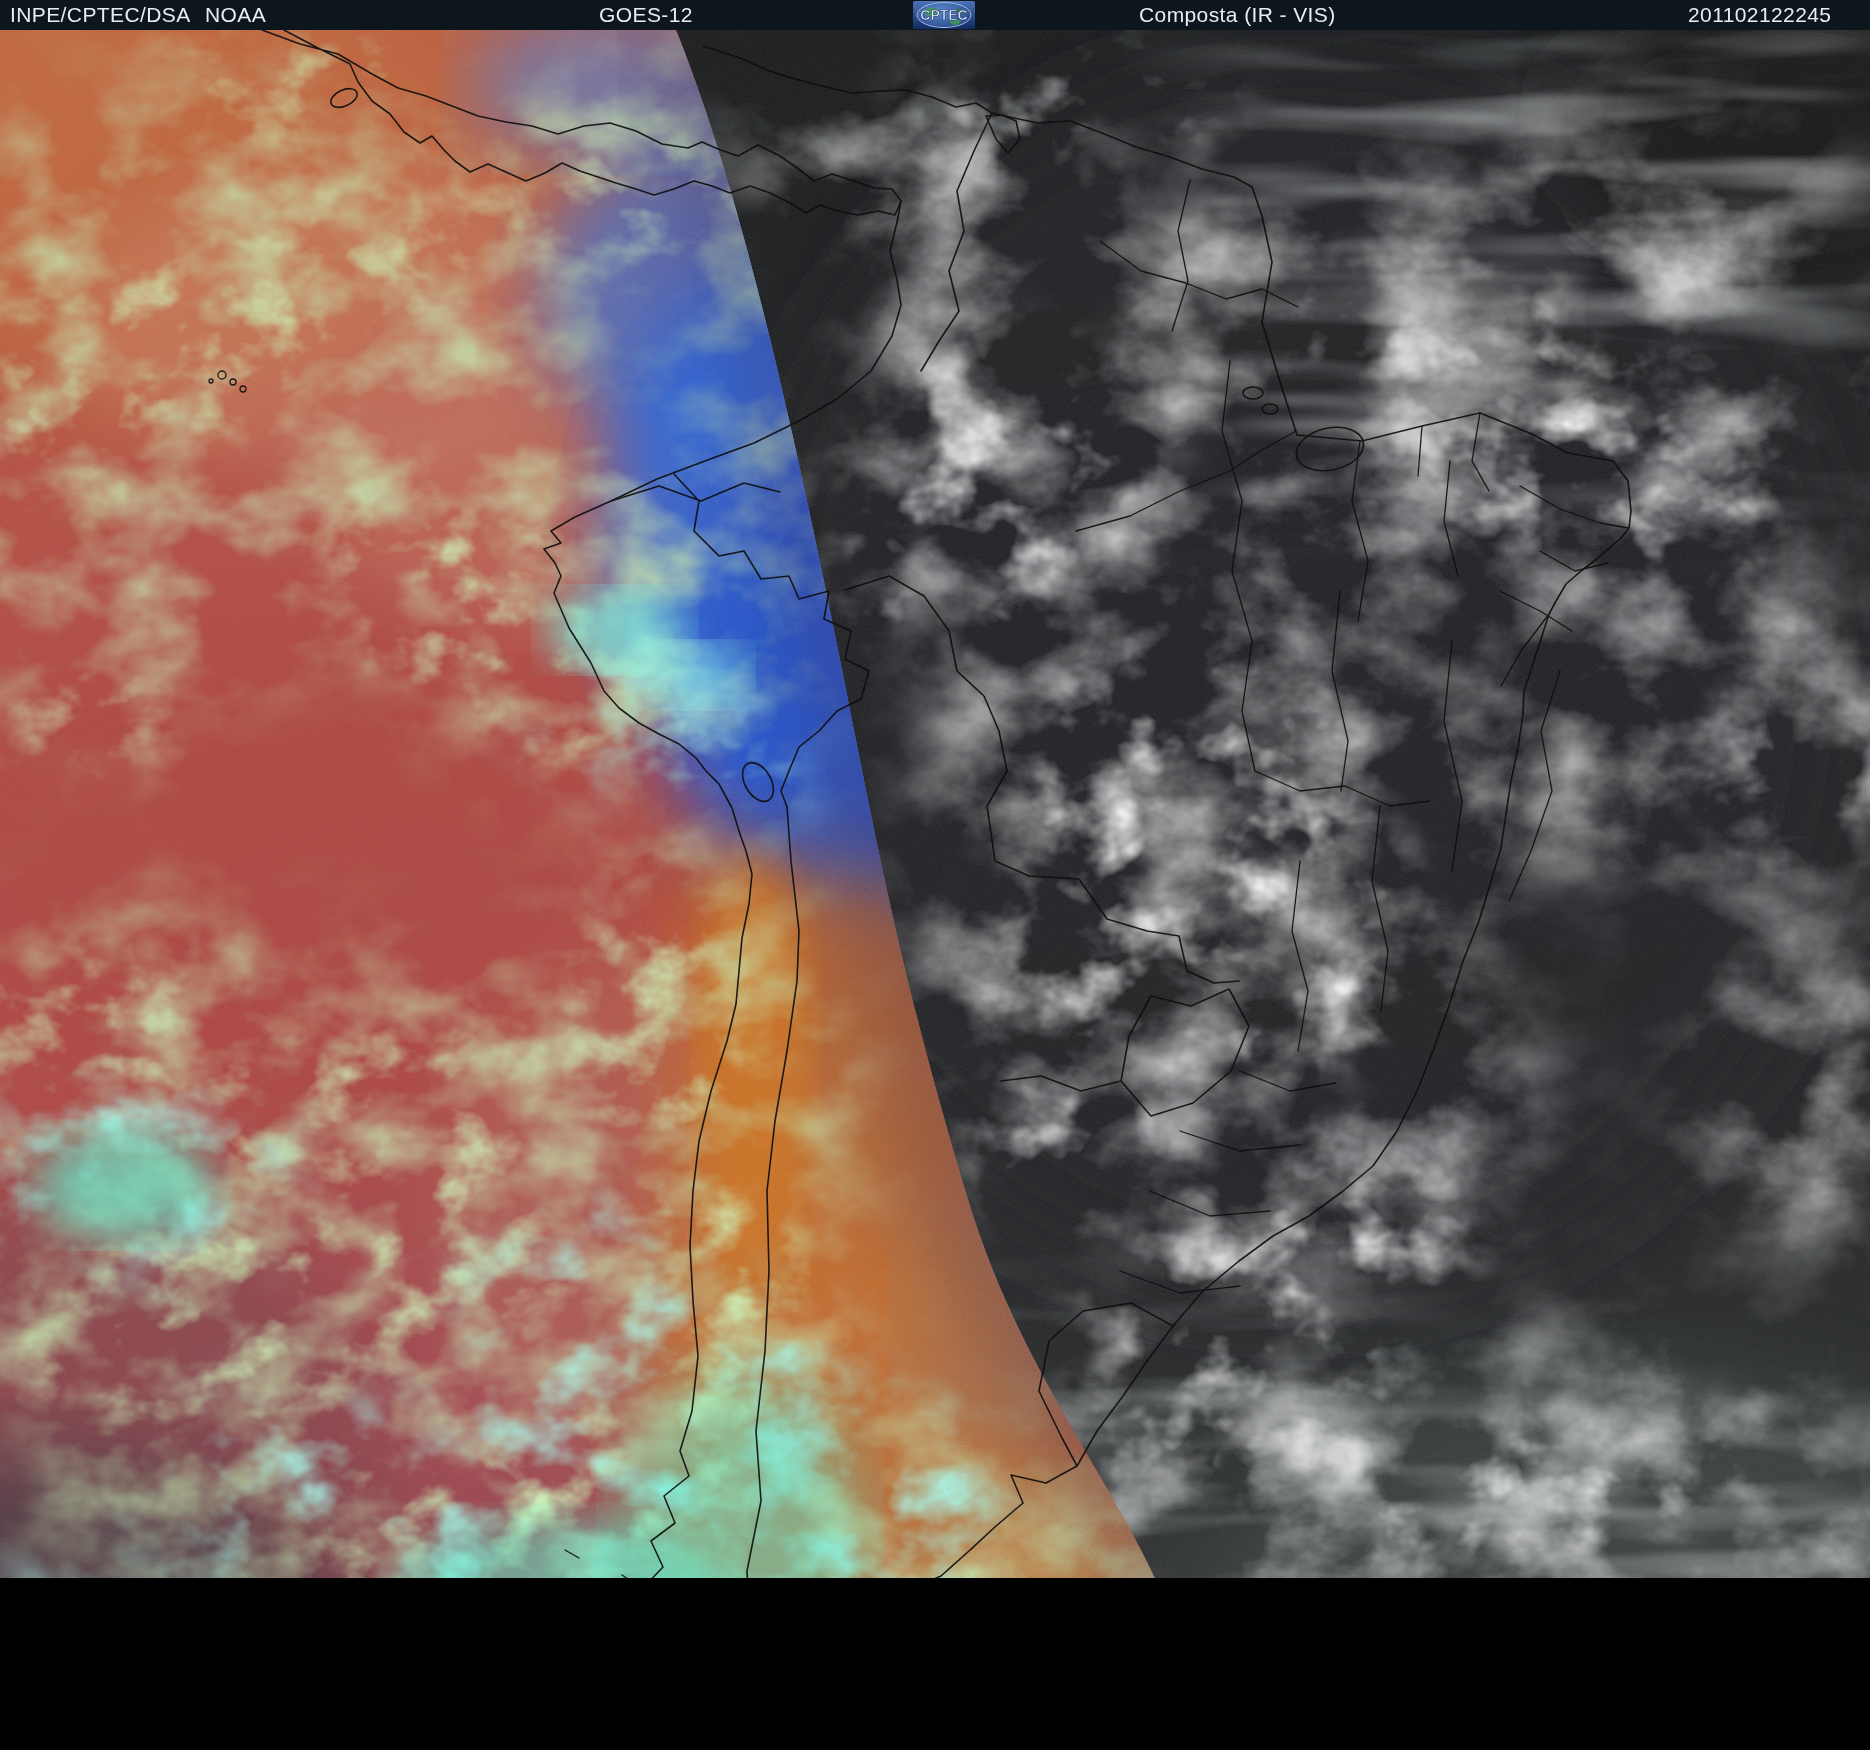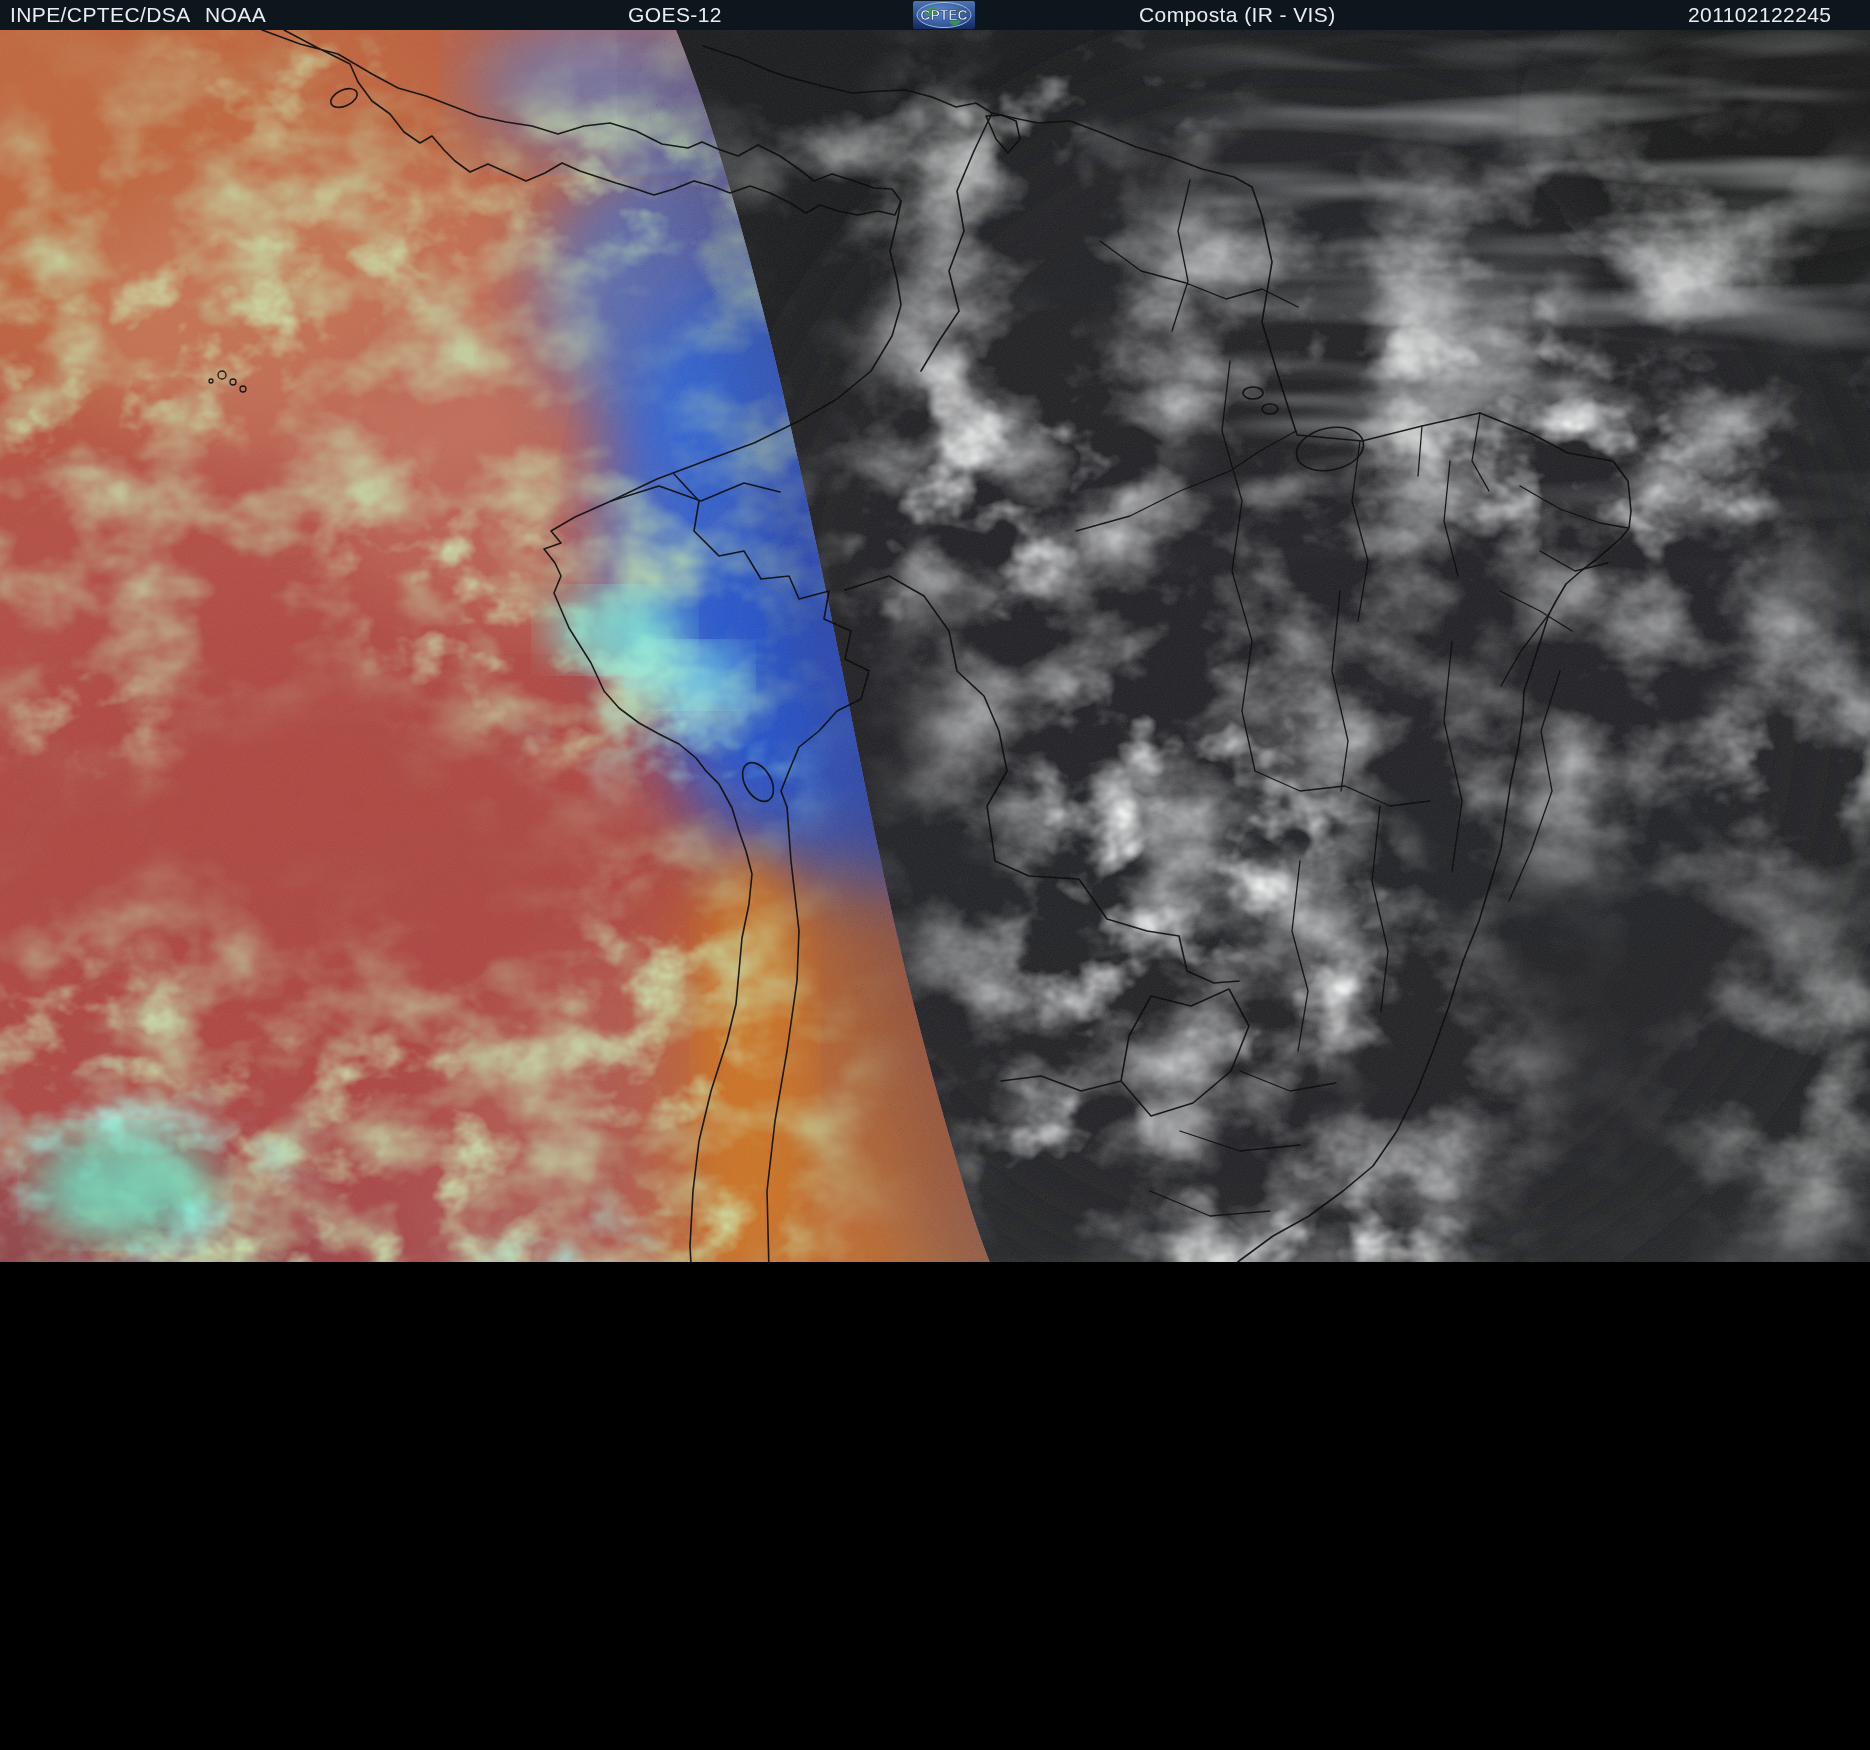--- a/index.html
+++ b/index.html
@@ -1,22 +1,22 @@
 <!DOCTYPE html>
 <html><head>
 <meta charset="utf-8">
 <style>
   html,body{margin:0;padding:0;background:#000;}
-  #stage{position:relative;width:1870px;height:1262px;overflow:hidden;background:#101314;
+  #stage{position:relative;width:1870px;height:1578px;overflow:hidden;background:#101314;
          font-family:"Liberation Sans",sans-serif;}
   #topbar{position:absolute;left:0;top:0;width:1870px;height:30px;background:#0d161d;z-index:5;}
   .htxt{position:absolute;top:3px;font-size:21px;line-height:24px;color:#e9edf0;letter-spacing:.4px;white-space:pre;}
   #t-source{left:10px;}
   #t-agency{left:205px;text-align:right;}
-  #t-sat{left:628px;}
+  #t-sat{left:599px;}
   #t-product{left:1139px;}
   #t-stamp{left:1688px;}
   #logo{position:absolute;left:913px;top:1px;width:62px;height:28px;}
   #imgwrap{position:absolute;left:0;top:30px;width:1870px;height:1720px;}
   svg{display:block;}
 </style>
 </head>
 <body>
 
 <div id="stage">

